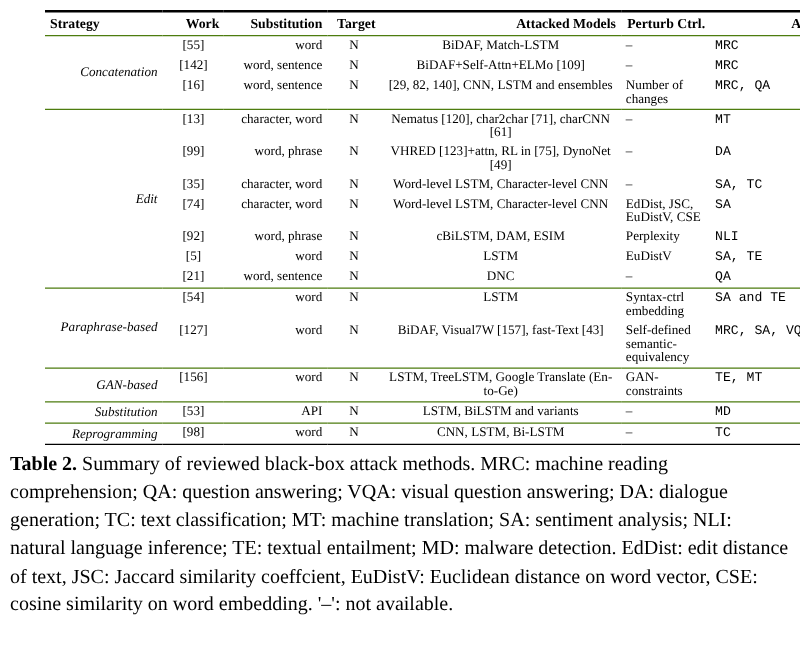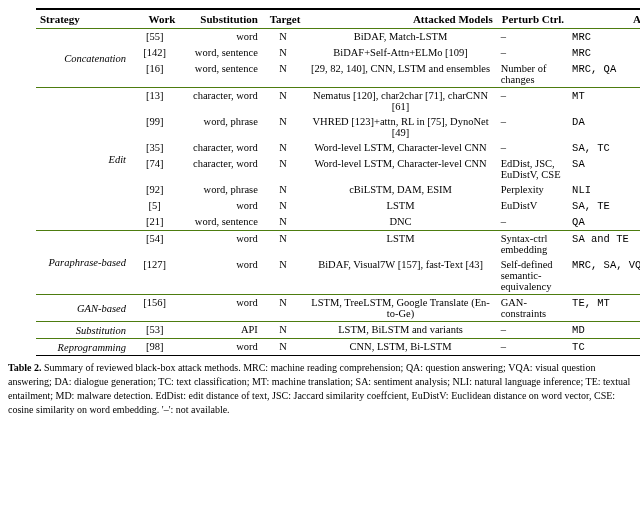--- a/index.html
+++ b/index.html
@@ -47,21 +47,21 @@
     .work-col { text-align: center; }
     .granularity-col { text-align: right; }
     .target-col { text-align: center; }
     .attacked-col { text-align: center; }
     .perturb-col { text-align: left; }
     .app-col { text-align: left; white-space: nowrap; font-family: Liberation Mono, monospace; }
     tr.section-top td {
       border-top: 1px solid #4d7c0f;
     }
     .caption {
-      font-size: 10px;
+      font-size: 16px;
       margin-top: 5px;
       line-height: 1.4;
       text-align: left;
     }
     .caption strong {
       font-weight: bold;
     }
     th.th-strategy { text-align: left; width: 75px; }
     th.th-work { width: 45px; }
     th.th-gran { width: 75px; }

